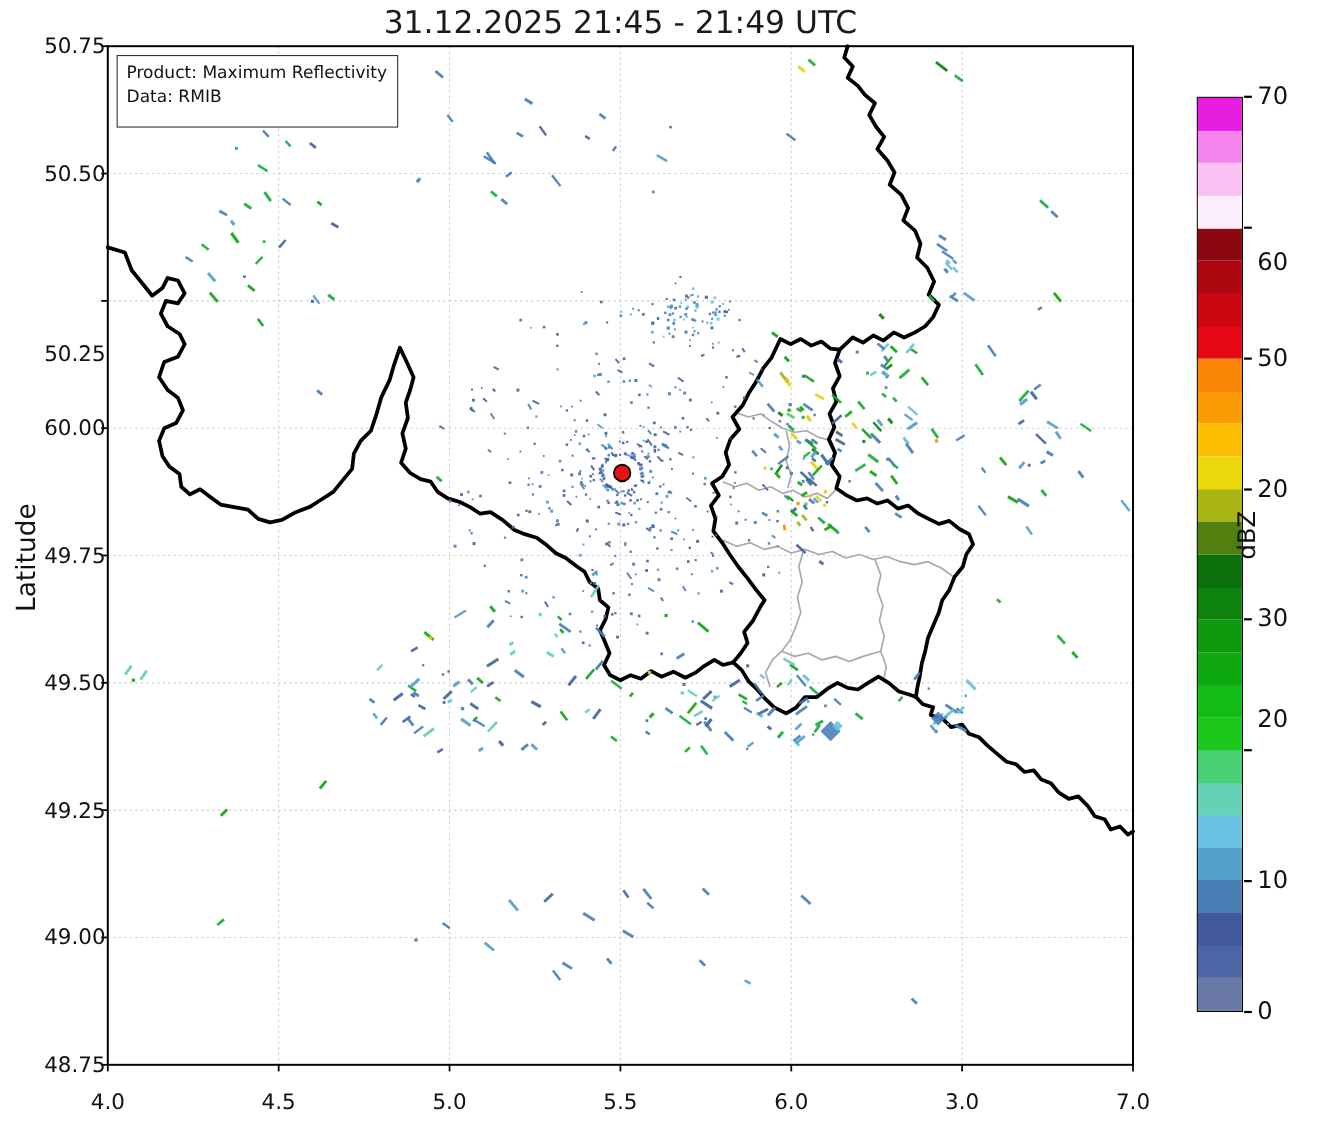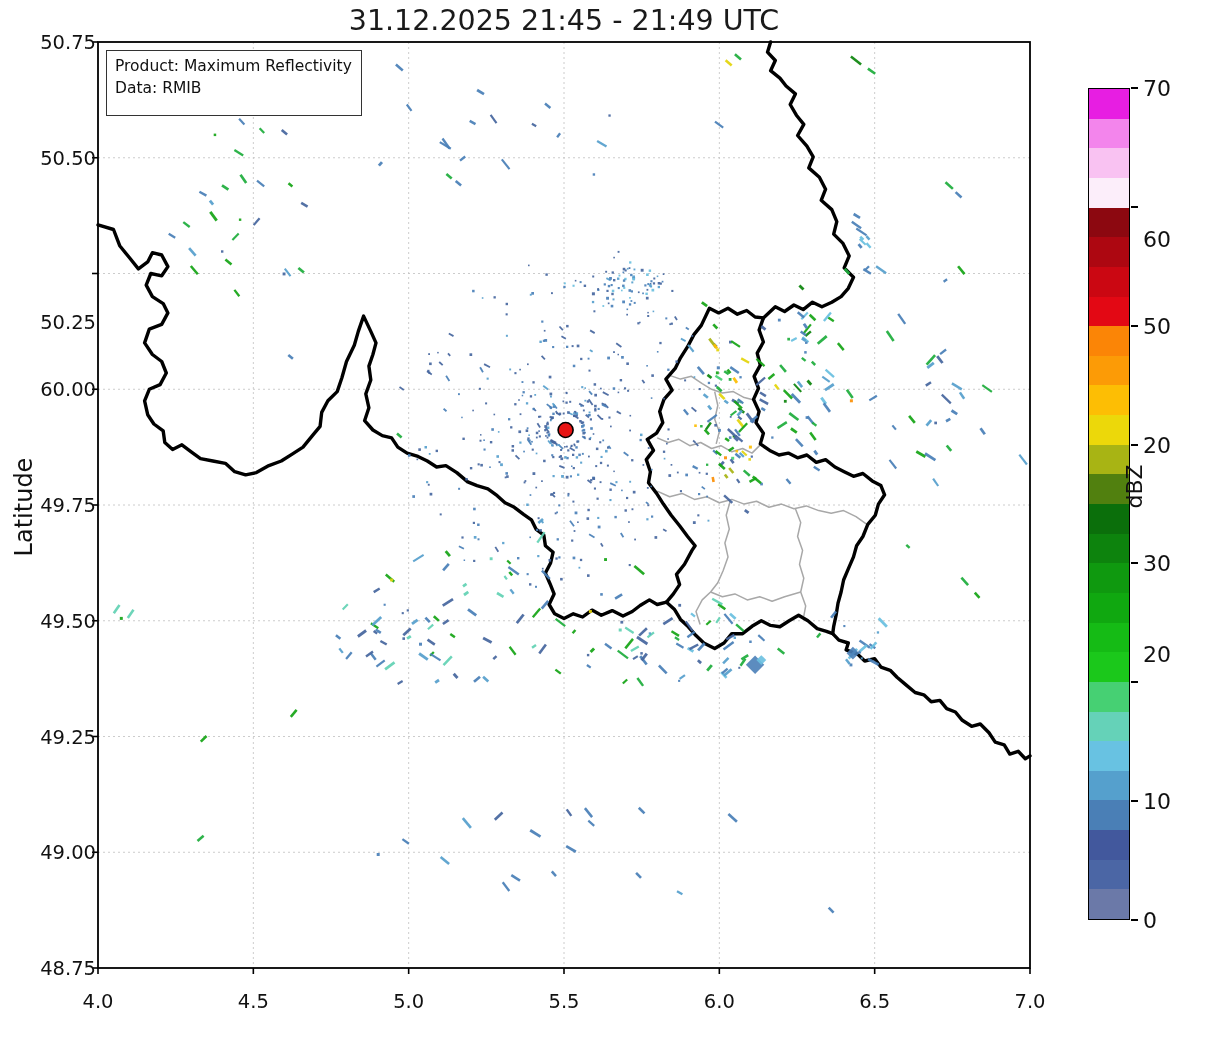--- a/index.html
+++ b/index.html
@@ -1006,21 +1006,21 @@
         <line x1="-6" y1="0" x2="0" y2="0" stroke="#000" stroke-width="1.6"></line>
       </svg>
   </div>
 
   <div id="x-tick-labels">
       <div class="xtick-label" style="left: 98px;">4.0</div>
       <div class="xtick-label" style="left: 253.333px;">4.5</div>
       <div class="xtick-label" style="left: 408.667px;">5.0</div>
       <div class="xtick-label" style="left: 564px;">5.5</div>
       <div class="xtick-label" style="left: 719.333px;">6.0</div>
-      <div class="xtick-label" style="left: 874.667px;">6.5</div>
+      <div class="xtick-label" style="left: 874.667px;">3.0</div>
       <div class="xtick-label" style="left: 1030px; text-align: right;">7.0</div>
     </div>
   <div id="y-tick-labels">
       <div class="ytick-label" style="top: 968px;">48.75</div>
       <div class="ytick-label" style="top: 852.25px;">49.00</div>
       <div class="ytick-label" style="top: 736.5px;">49.25</div>
       <div class="ytick-label" style="top: 620.75px;">49.50</div>
       <div class="ytick-label" style="top: 505px;">49.75</div>
       <div class="ytick-label" style="top: 389.25px;">60.00</div>
       <div class="ytick-label" style="top: 273.5px; margin-top: 48px;">50.25</div>

